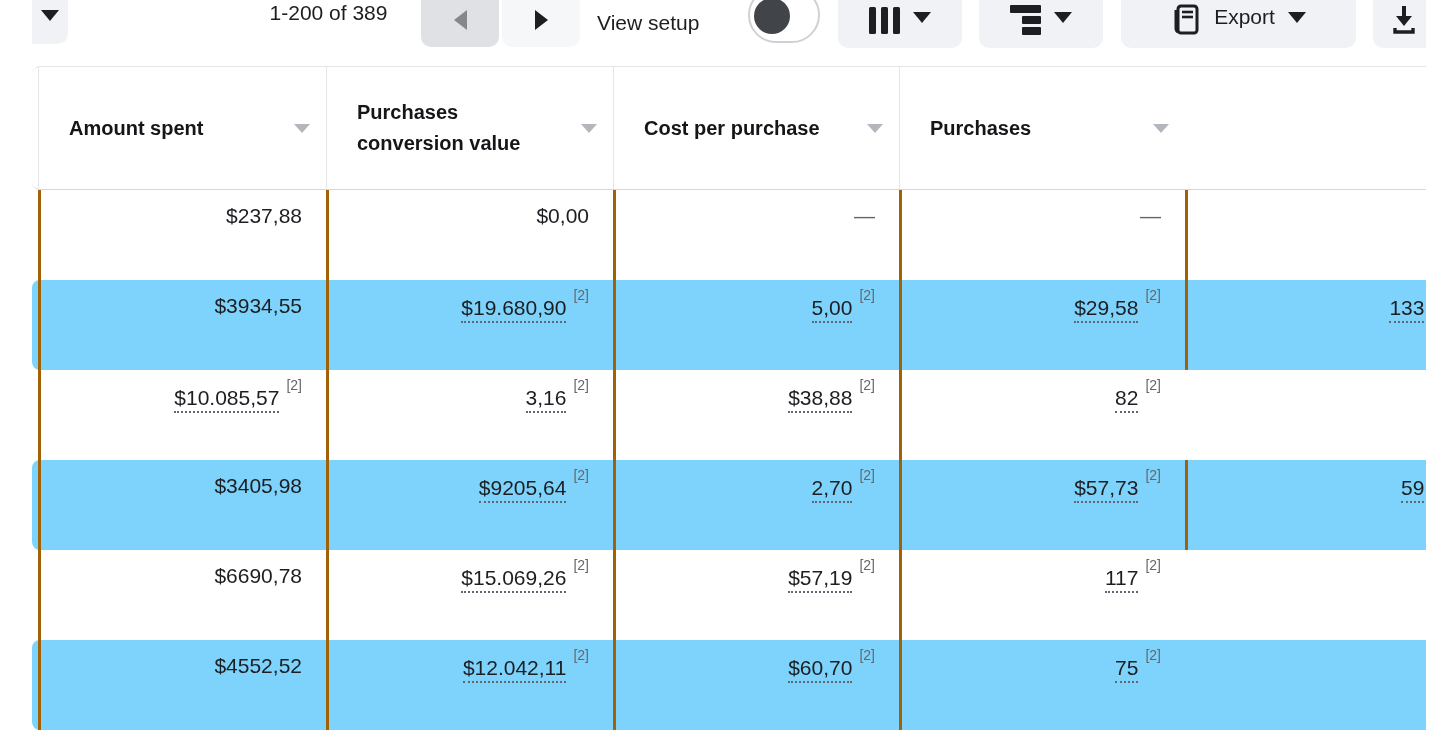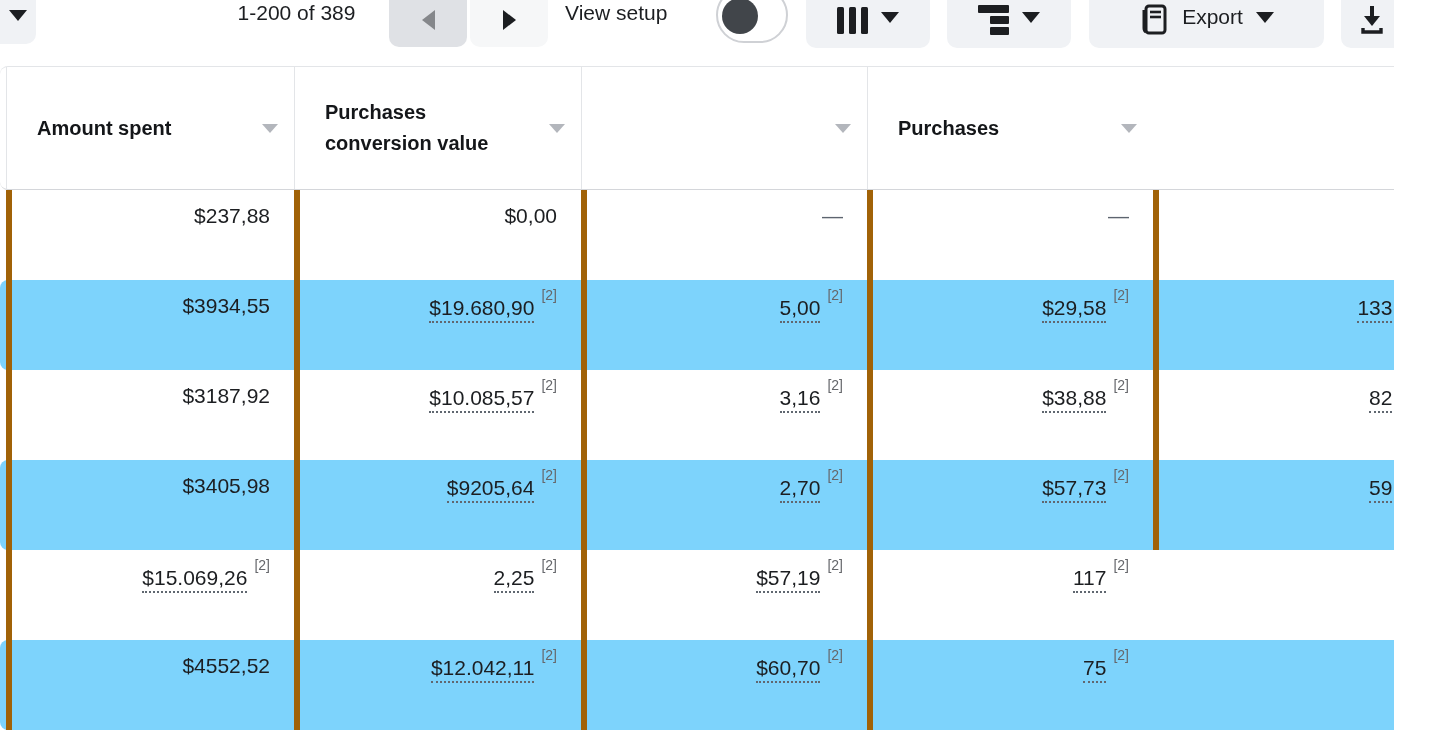--- a/index.html
+++ b/index.html
@@ -1,37 +1,37 @@
 <!DOCTYPE html>
 <html><head>
 <meta charset="utf-8">
 <style>
   * { margin:0; padding:0; box-sizing:border-box; }
   html,body { background:#fff; }
   .screen {
     position:relative; width:1394px; height:735px; overflow:hidden;
-    background:#fff; font-family:"Liberation Sans", sans-serif; color:#1c1e21;
+    background:#fff; font-family:"Liberation Sans", sans-serif; color:#1c1e21;margin-left:32px;
   }
 
   
   .toolbar { position:absolute; left:0; top:0; width:1439px; height:66px; background:#fff; }
   .tbtn {
     position:absolute; display:flex; align-items:center; justify-content:center;
     background:#f0f2f5; border:none; border-radius:10px; cursor:pointer;
     font-family:"Liberation Sans", sans-serif; font-size:21px; color:#1c1e21; gap:13px;
   }
   .btn-partial-left { left:-22px; top:-14px; width:58px; height:58px; }
   .btn-partial-left .chev { position:absolute; right:9px; top:24px; }
   .chev { width:0; height:0; border-left:9px solid transparent; border-right:9px solid transparent; border-top:11px solid #1c1e21; }
   .pag-label { position:absolute; left:219px; top:1px; width:155px; text-align:center; font-size:21px; color:#1c1e21; white-space:nowrap; }
   .btn-pag-prev { left:389px; top:-16px; width:78px; height:63px; background:#dfe1e5; }
   .btn-pag-next { left:470px; top:-16px; width:78px; height:63px; background:#f6f7f8; }
   .arr-left  { width:0; height:0; border-top:10px solid transparent; border-bottom:10px solid transparent; border-right:13px solid #85878b; margin-top:8px;}
   .arr-right { width:0; height:0; border-top:10px solid transparent; border-bottom:10px solid transparent; border-left:13px solid #1c1e21; margin-top:8px;}
-  .viewsetup-label { position:absolute; left:565px; top:1px; font-size:21px; white-space:nowrap; }
+  .viewsetup-label { position:absolute; left:565px; top:11px; font-size:21px; white-space:nowrap; }
   .toggle {
     position:absolute; left:716px; top:-13px; width:72px; height:56px;
     border:2px solid #cfd1d5; border-radius:28px; background:#fff; cursor:pointer;
   }
   .toggle .knob { position:absolute; left:4px; top:9px; width:36px; height:36px; border-radius:50%; background:#41454a; }
   .btn-columns   { left:806px;  width:124px; height:62px; top:-14px; }
   .btn-breakdown { left:947px;  width:124px; height:62px; top:-14px; }
   .btn-reports   { left:1089px; width:235px; height:62px; top:-14px; }
   .btn-export    { left:1341px; width:175px; height:62px; top:-14px; justify-content:flex-start; padding-left:17px; }
   .icon-columns { display:flex; gap:5px; margin-top:6px; }
@@ -48,21 +48,21 @@
   .grid-row { display:grid; grid-template-columns:6px 288px 287px 286px 286px 286px;border-radius:8px; }
   .thead { position:absolute; left:0; top:66px; width:1439px; height:124px; background:#fff; border-top:1px solid #e3e5e8; border-bottom:1px solid #d4d6da; }
   .hcell { position:relative; display:flex; align-items:center; border-left:1px solid #e3e5e8; padding-left:30px; padding-right:52px; height:122px; }
   .hcell .hlabel { font-weight:bold; font-size:20px; line-height:31px; color:#141619; }
   .sort { position:absolute; right:16px; top:50%; margin-top:-4px; width:0; height:0; border-left:8px solid transparent; border-right:8px solid transparent; border-top:9px solid #b3b6bc; }
   .sliver { border-left:none; }
 
   .tbody { position:absolute; left:0; top:190px; width:1439px; }
   .trow { height:90px; background:#fff; }
   .trow.zebra { background:#7dd3fc; }
-  .cell { position:relative; border-left:6px solid #a16207; padding:14px 24px 0 10px; text-align:right; font-size:21px; color:#1c1e21; white-space:nowrap; overflow:hidden; }
+  .cell { position:relative; border-left:3px solid #a16207; padding:14px 24px 0 10px; text-align:right; font-size:21px; color:#1c1e21; white-space:nowrap; overflow:hidden; }
   .cell.sliver { border-left:none; padding:0; }
   .val.u { border-bottom:2px dotted #606770; padding-bottom:2px;text-align:right; }
   .fn { font-size:14px; color:#65676b; margin-left:7px; position:relative; top:-7px; }
   .dash { color:#5d646f; }
 </style>
 </head>
 <body>
 
 <div class="screen">
 
@@ -130,20 +130,21 @@
     <div class="hcell sliver"></div>
     <div class="hcell">
       <span class="hlabel">Amount spent</span>
       <span class="sort"></span>
     </div>
     <div class="hcell">
       <span class="hlabel">Purchases conversion value</span>
       <span class="sort"></span>
     </div>
     <div class="hcell">
+      <span class="hlabel">Cost per purchase</span>
       <span class="sort"></span>
     </div>
     <div class="hcell">
       <span class="hlabel">Purchases</span>
       <span class="sort"></span>
     </div>
   </div>
 
   <div class="tbody">
 
@@ -160,40 +161,39 @@
       <div class="cell sliver"></div>
       <div class="cell"><span class="val">$3934,55</span></div>
       <div class="cell"><span class="val u">$19.680,90</span><sup class="fn">[2]</sup></div>
       <div class="cell"><span class="val u">5,00</span><sup class="fn">[2]</sup></div>
       <div class="cell"><span class="val u">$29,58</span><sup class="fn">[2]</sup></div>
       <div class="cell"><span class="val u">133</span><sup class="fn">[2]</sup></div>
     </div>
 
     <div class="trow grid-row">
       <div class="cell sliver"></div>
-      <div class="cell"><span class="val">$3187,92</span></div>
       <div class="cell"><span class="val u">$10.085,57</span><sup class="fn">[2]</sup></div>
       <div class="cell"><span class="val u">3,16</span><sup class="fn">[2]</sup></div>
       <div class="cell"><span class="val u">$38,88</span><sup class="fn">[2]</sup></div>
       <div class="cell"><span class="val u">82</span><sup class="fn">[2]</sup></div>
     </div>
 
     <div class="trow grid-row zebra">
       <div class="cell sliver"></div>
       <div class="cell"><span class="val">$3405,98</span></div>
       <div class="cell"><span class="val u">$9205,64</span><sup class="fn">[2]</sup></div>
       <div class="cell"><span class="val u">2,70</span><sup class="fn">[2]</sup></div>
       <div class="cell"><span class="val u">$57,73</span><sup class="fn">[2]</sup></div>
       <div class="cell"><span class="val u">59</span><sup class="fn">[2]</sup></div>
     </div>
 
     <div class="trow grid-row">
       <div class="cell sliver"></div>
+      <div class="cell"><span class="val">$6690,78</span></div>
       <div class="cell"><span class="val u">$15.069,26</span><sup class="fn">[2]</sup></div>
-      <div class="cell"><span class="val u">2,25</span><sup class="fn">[2]</sup></div>
       <div class="cell"><span class="val u">$57,19</span><sup class="fn">[2]</sup></div>
       <div class="cell"><span class="val u">117</span><sup class="fn">[2]</sup></div>
     </div>
 
     <div class="trow grid-row zebra">
       <div class="cell sliver"></div>
       <div class="cell"><span class="val">$4552,52</span></div>
       <div class="cell"><span class="val u">$12.042,11</span><sup class="fn">[2]</sup></div>
       <div class="cell"><span class="val u">$60,70</span><sup class="fn">[2]</sup></div>
       <div class="cell"><span class="val u">75</span><sup class="fn">[2]</sup></div>

